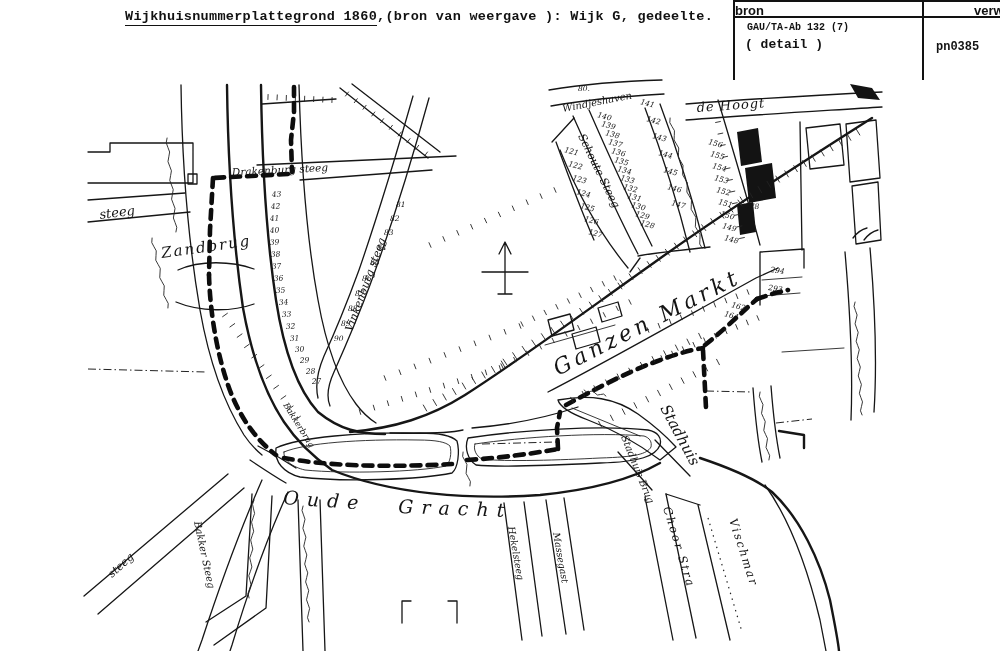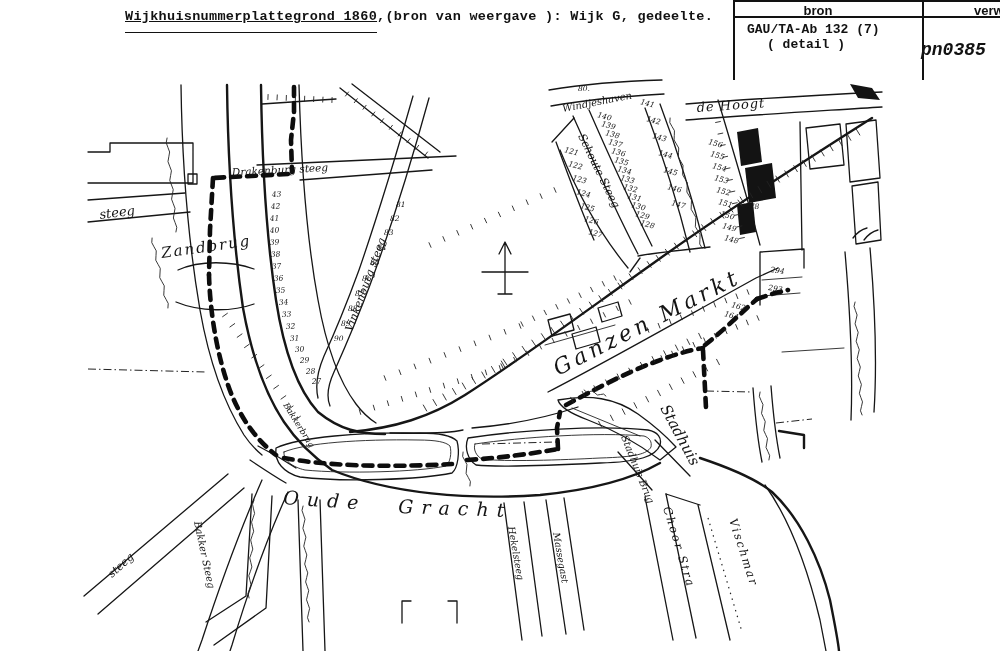--- a/index.html
+++ b/index.html
@@ -1,35 +1,35 @@
 <!DOCTYPE html>
 <html><head>
 <meta charset="utf-8">
 <style>
   html,body{margin:0;padding:0;background:#ffffff;}
   .page{position:relative;width:1000px;height:651px;background:#fff;overflow:hidden;
         font-family:"Liberation Mono","DejaVu Sans Mono",monospace;color:#121212;}
   
   .caption{position:absolute;left:125px;top:8px;font-size:13.5px;font-weight:bold;
            letter-spacing:.3px;line-height:18px;white-space:nowrap;}
-  .caption .u{border-bottom:1.8px solid #121212;padding-bottom:8px;text-decoration:underline;}
+  .caption .u{border-bottom:1.8px solid #121212;padding-bottom:1px;}
   
   .srctable{position:absolute;left:733px;top:0;width:267px;height:78px;
             border-left:2px solid #121212;border-top:2px solid #121212;}
   .srctable .hdr{position:absolute;left:0;top:0;width:100%;height:14px;
                  border-bottom:2px solid #121212;}
   .srctable .vdiv{position:absolute;left:187px;top:0;width:0;height:78px;
                   border-left:2px solid #121212;}
-  .srctable .h1{position:absolute;left:0;top:1px;width:166px;text-align:center;
+  .srctable .h1{position:absolute;left:0;top:1px;width:166px;text-align:left;
                 font:bold 13px "Liberation Sans",sans-serif;}
   .srctable .h2{position:absolute;left:199px;top:1px;
                 font:bold 13px "Liberation Sans",sans-serif;margin-left:40px;}
-  .srctable .v1a{position:absolute;left:12px;top:20px;font-size:13px;font-weight:bold;white-space:nowrap;}
-  .srctable .v1b{position:absolute;left:32px;top:35px;font-size:13px;font-weight:bold;}
-  .srctable .v2{position:absolute;left:186px;top:38px;font-size:18px;font-weight:bold;font-style:italic;}
+  .srctable .v1a{position:absolute;left:12px;top:20px;font-size:10px;font-weight:bold;white-space:nowrap;}
+  .srctable .v1b{position:absolute;left:10px;top:35px;font-size:13px;font-weight:bold;}
+  .srctable .v2{position:absolute;left:201px;top:38px;font-size:12px;font-weight:bold;}
   
   svg{position:absolute;left:0;top:0;}
   .ln{fill:none;stroke:#161616;stroke-width:1.3;stroke-linecap:round;stroke-linejoin:round;}
   .ln2{fill:none;stroke:#161616;stroke-width:2.4;stroke-linecap:round;stroke-linejoin:round;}
   .lnt{fill:none;stroke:#222;stroke-width:.9;stroke-linecap:round;}
   .route{fill:none;stroke:#0d0d0d;stroke-width:4.6;stroke-dasharray:9 7;stroke-linecap:round;}
   .dashdot{fill:none;stroke:#222;stroke-width:1;stroke-dasharray:8 3 1.5 3;}
   .dotln{fill:none;stroke:#222;stroke-width:1.2;stroke-dasharray:1.5 4.5;}
   .bld{fill:#131313;stroke:none;}
   .lbl{fill:#141414;font-family:"DejaVu Serif","Liberation Serif",serif;font-style:italic;}

